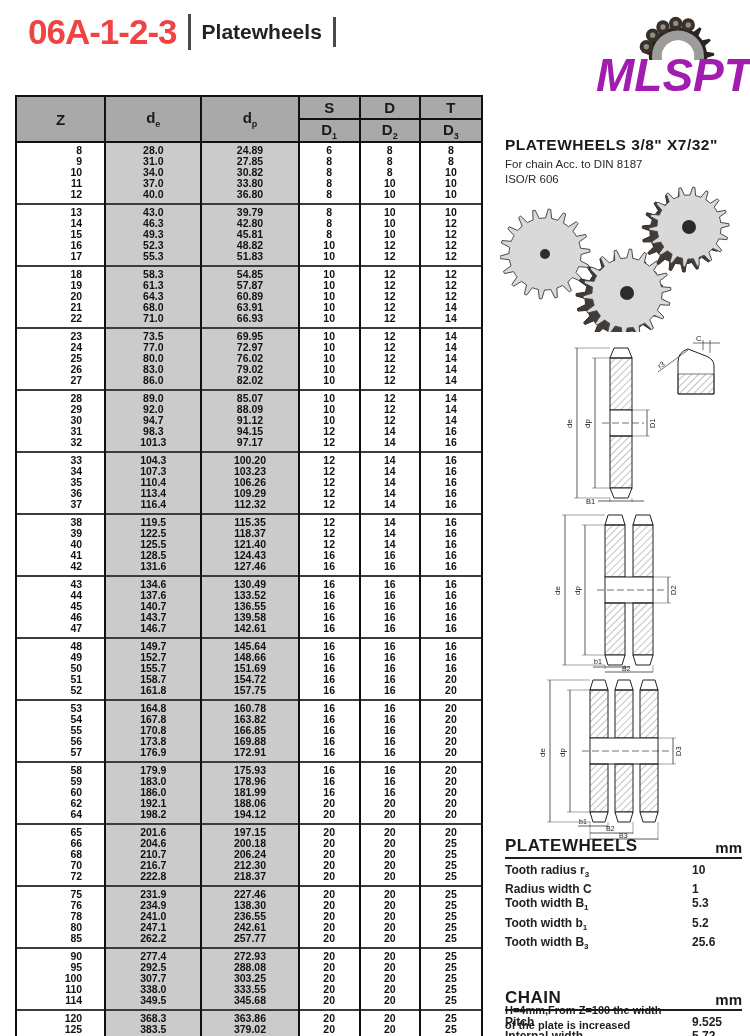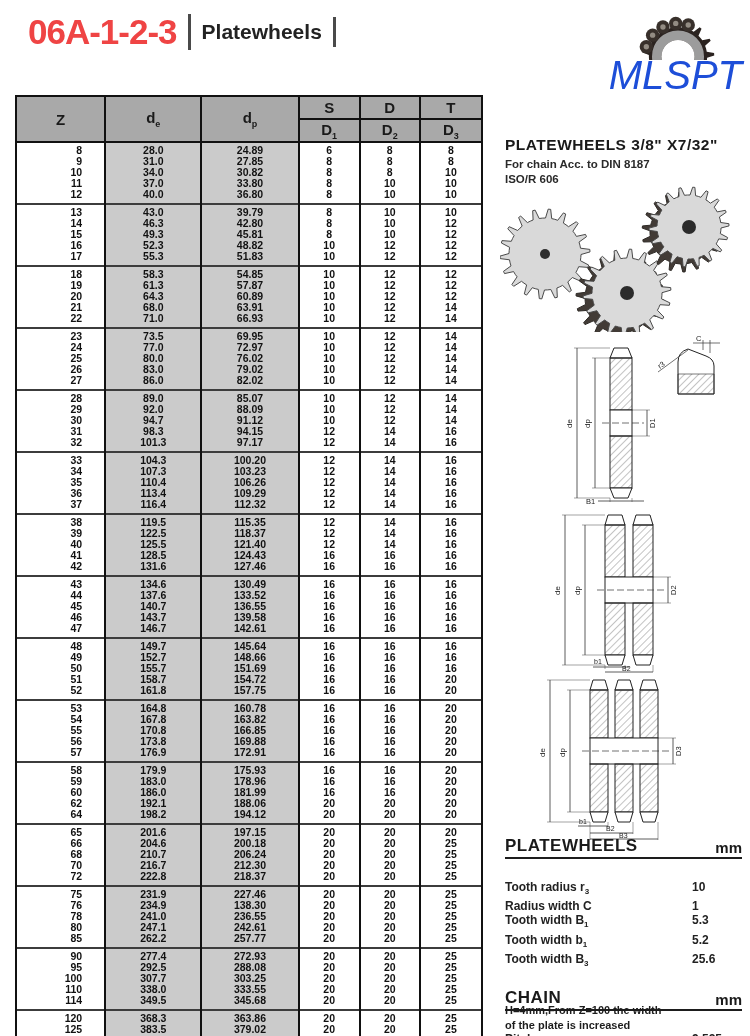--- a/index.html
+++ b/index.html
@@ -10,43 +10,43 @@
     font-family:"Liberation Sans", sans-serif; color:#1a1a1a;
   }
   
   .doc-title { position:absolute; left:28px; top:12px; display:flex; align-items:center; }
   .model-no { font-size:35px; font-weight:bold; letter-spacing:-1px; color:#ef4444; }
   .vbar { width:3px; height:36px; background:#4a4a4a; margin:0 11px; }
   .vbar2 { width:3px; height:30px; background:#4a4a4a; margin:0 11px; }
   .category { font-size:21px; font-weight:bold; color:#222; }
   .logo { position:absolute; right:6px; top:4px; width:148px; text-align:right; }
   .logo svg { display:block; margin:0 14px 0 auto; }
-  .logo-text { font-size:40px; font-weight:normal; font-style:italic; color:#1d4ed8; line-height:30px; padding-right:2px; letter-spacing:0px; }
+  .logo-text { font-size:46px; font-weight:bold; font-style:italic; color:#a21caf; line-height:30px; padding-right:2px; letter-spacing:0px; }
   
   .sprocket-table { position:absolute; left:15px; top:95px; width:468px;
     border-collapse:collapse; table-layout:fixed; border:2px solid #111; }
   .sprocket-table th { background:#a9a9a9; border:2px solid #111; font-size:15px; font-weight:bold; height:23px; padding:0; text-align:center; }
   .sprocket-table th sub { font-size:9px; }
   .sprocket-table td { font-size:10.5px; font-weight:bold; line-height:11px; padding:0;
     text-align:center; border-left:2px solid #111; border-right:2px solid #111; color:#111; }
   .sprocket-table td:first-child { text-align:right; padding-right:22px; }
   .sprocket-table tr.gfirst td { border-top:2px solid #3c3c3c; padding-top:2px; }
   .sprocket-table tr.glast td { padding-bottom:3px; }
   .sprocket-table td.shade { background:#cbcbcb; }
   
   .rp-title { position:absolute; left:505px; top:136px; font-size:15.5px; font-weight:bold; letter-spacing:0.5px; }
-  .rp-sub { position:absolute; left:505px; font-size:11.5px; font-weight:bold; color:#2a2a2a;text-align:center; }
+  .rp-sub { position:absolute; left:505px; font-size:11.5px; font-weight:normal; color:#2a2a2a;text-align:center; }
   .photo { position:absolute; left:500px; top:182px; }
   .diag { position:absolute; }
   .diag text { font-family:"Liberation Sans", sans-serif; fill:#222; }
   .spec { position:absolute; left:505px; width:237px; }
   .spec-head { display:flex; justify-content:space-between; align-items:flex-end; border-bottom:2px solid #1d1d1d; padding-bottom:1px; }
   .spec-title { font-size:17px; font-weight:bold; letter-spacing:0.5px; }
   .spec-unit { font-size:15px; font-weight:bold; }
-  .spec-rows { padding-top:21px; }
+  .spec-rows { padding-top:4px; }
   .spec-row { display:flex; font-size:12px; font-weight:bold; line-height:14px; color:#222; }
   .spec-row sub { font-size:8px; }
   .spec-label { flex:1; }
   .spec-value { width:50px; text-align:left; }
   .note { position:absolute; left:505px; top:1003px; font-size:11px; font-weight:bold; line-height:15px; color:#1d1d1d; }
 </style>
 </head>
 <body>
 
 <div class="page">

